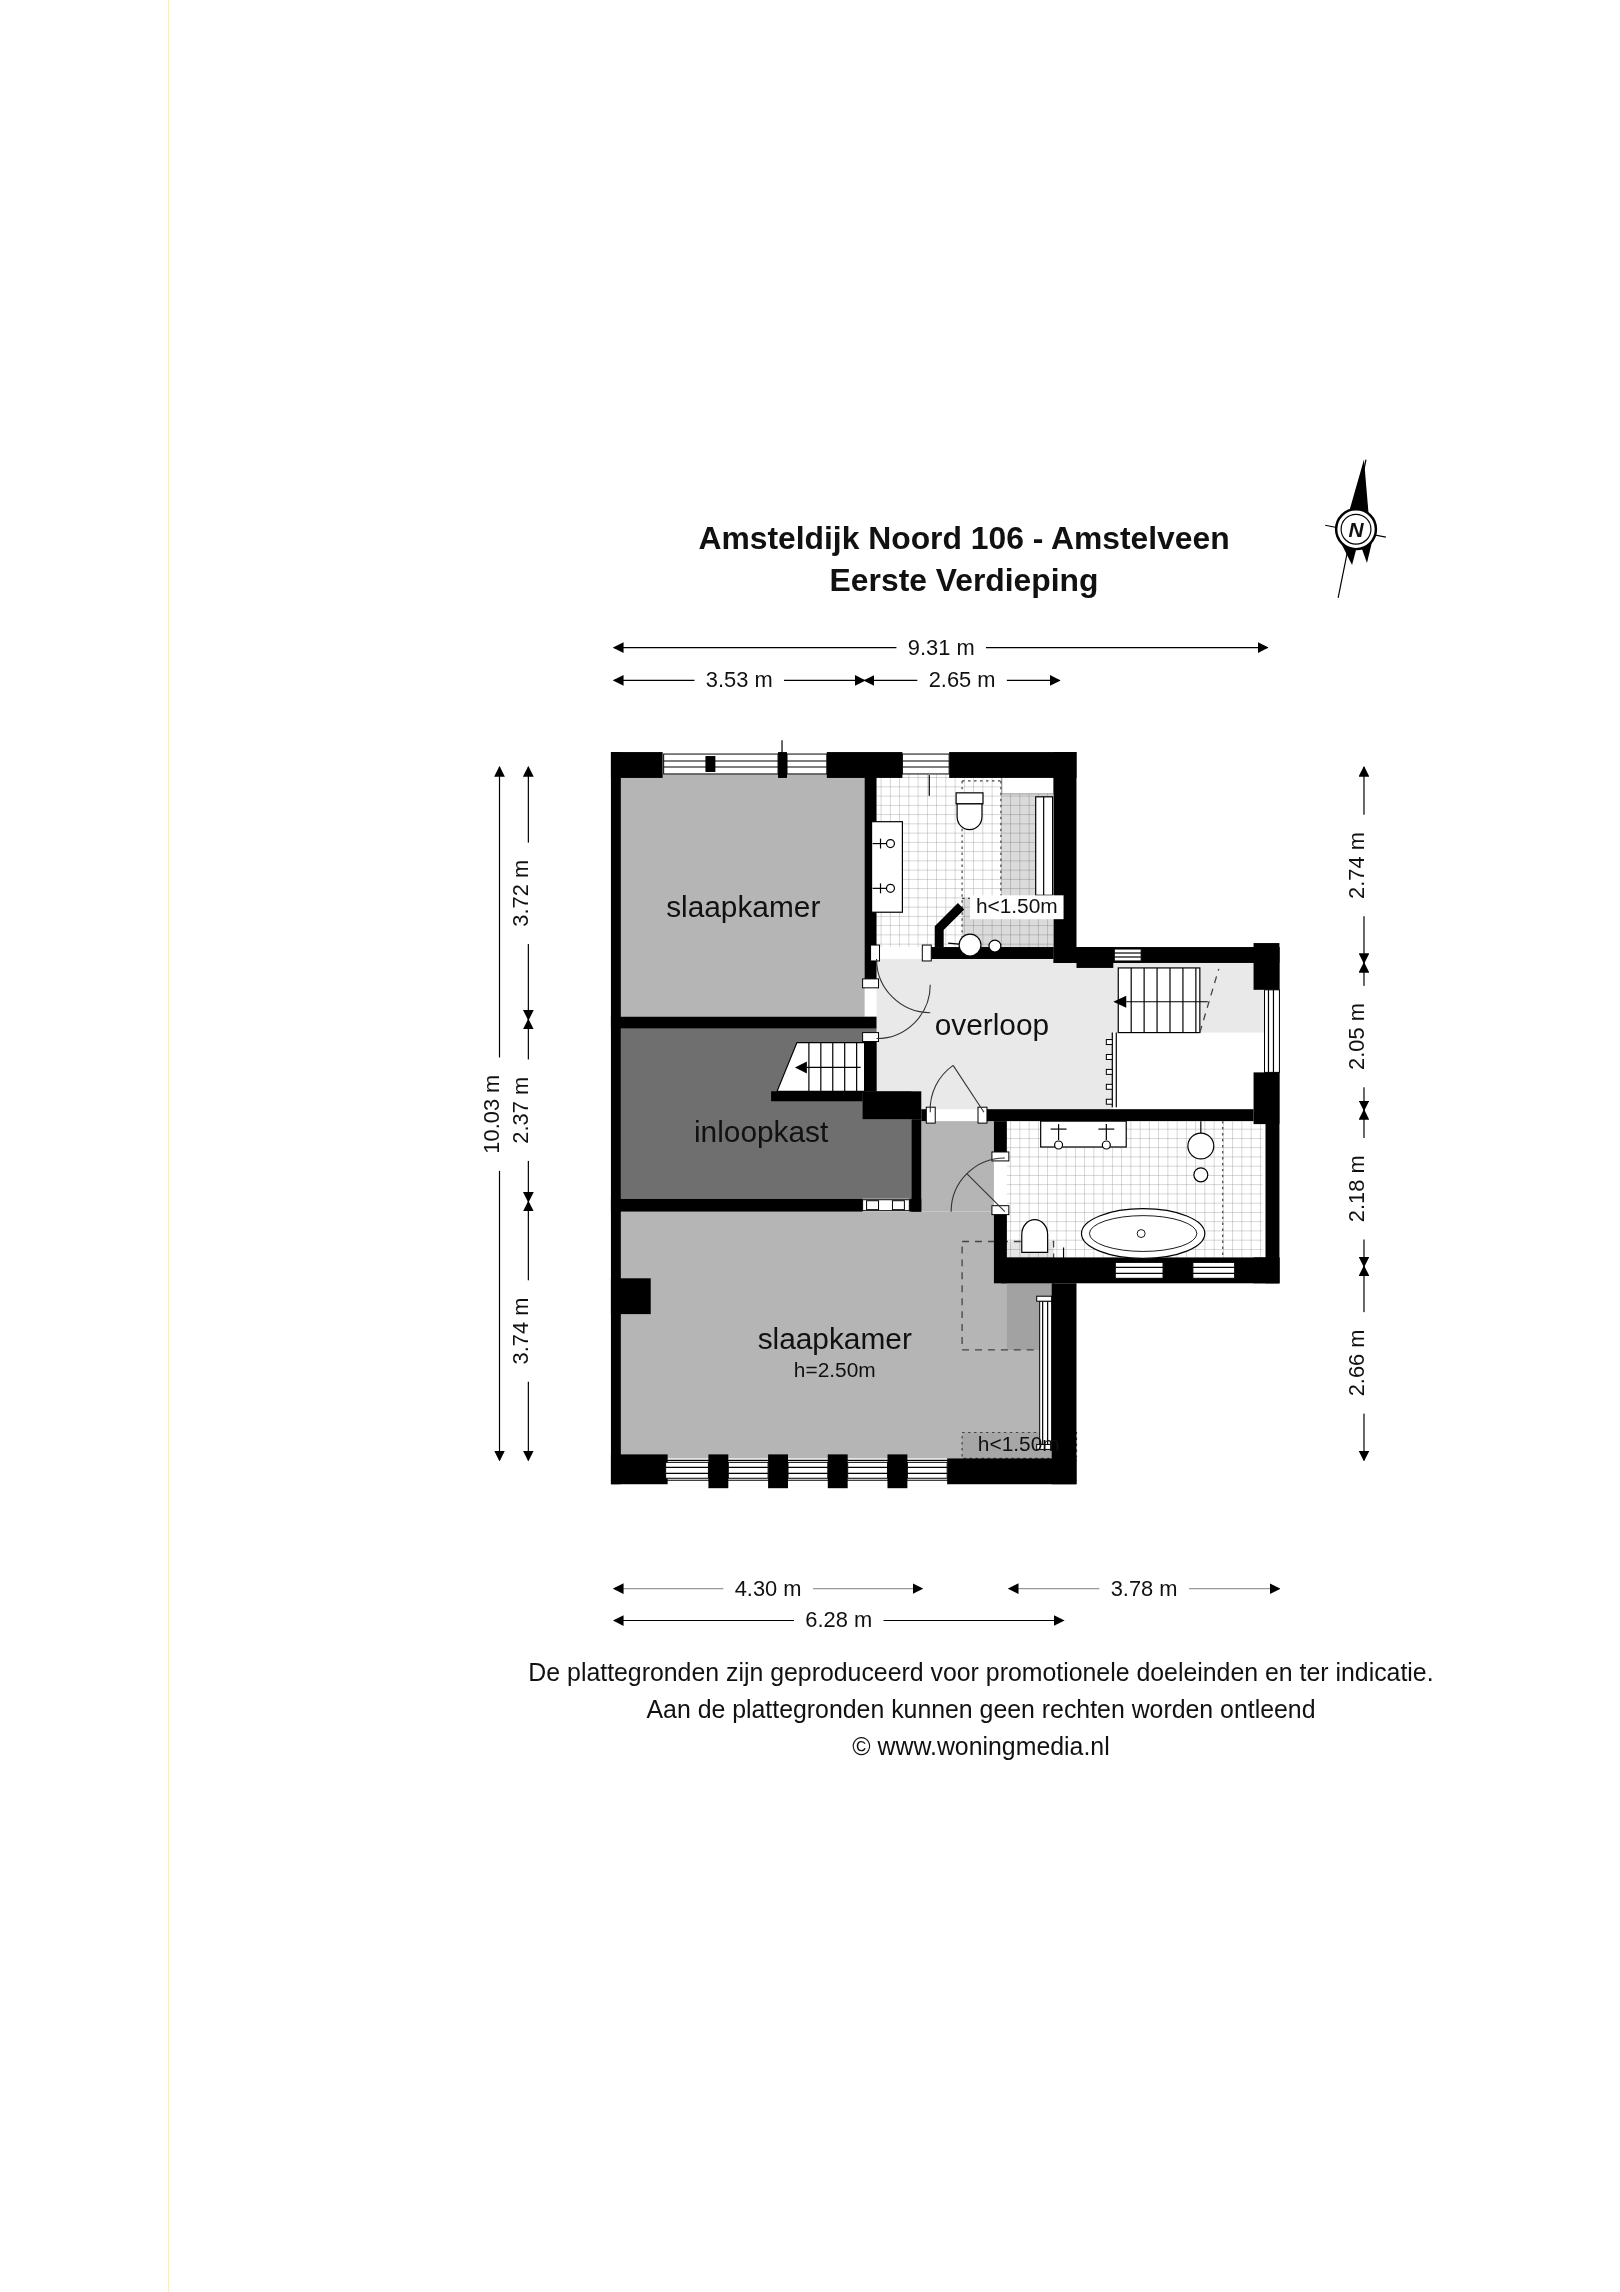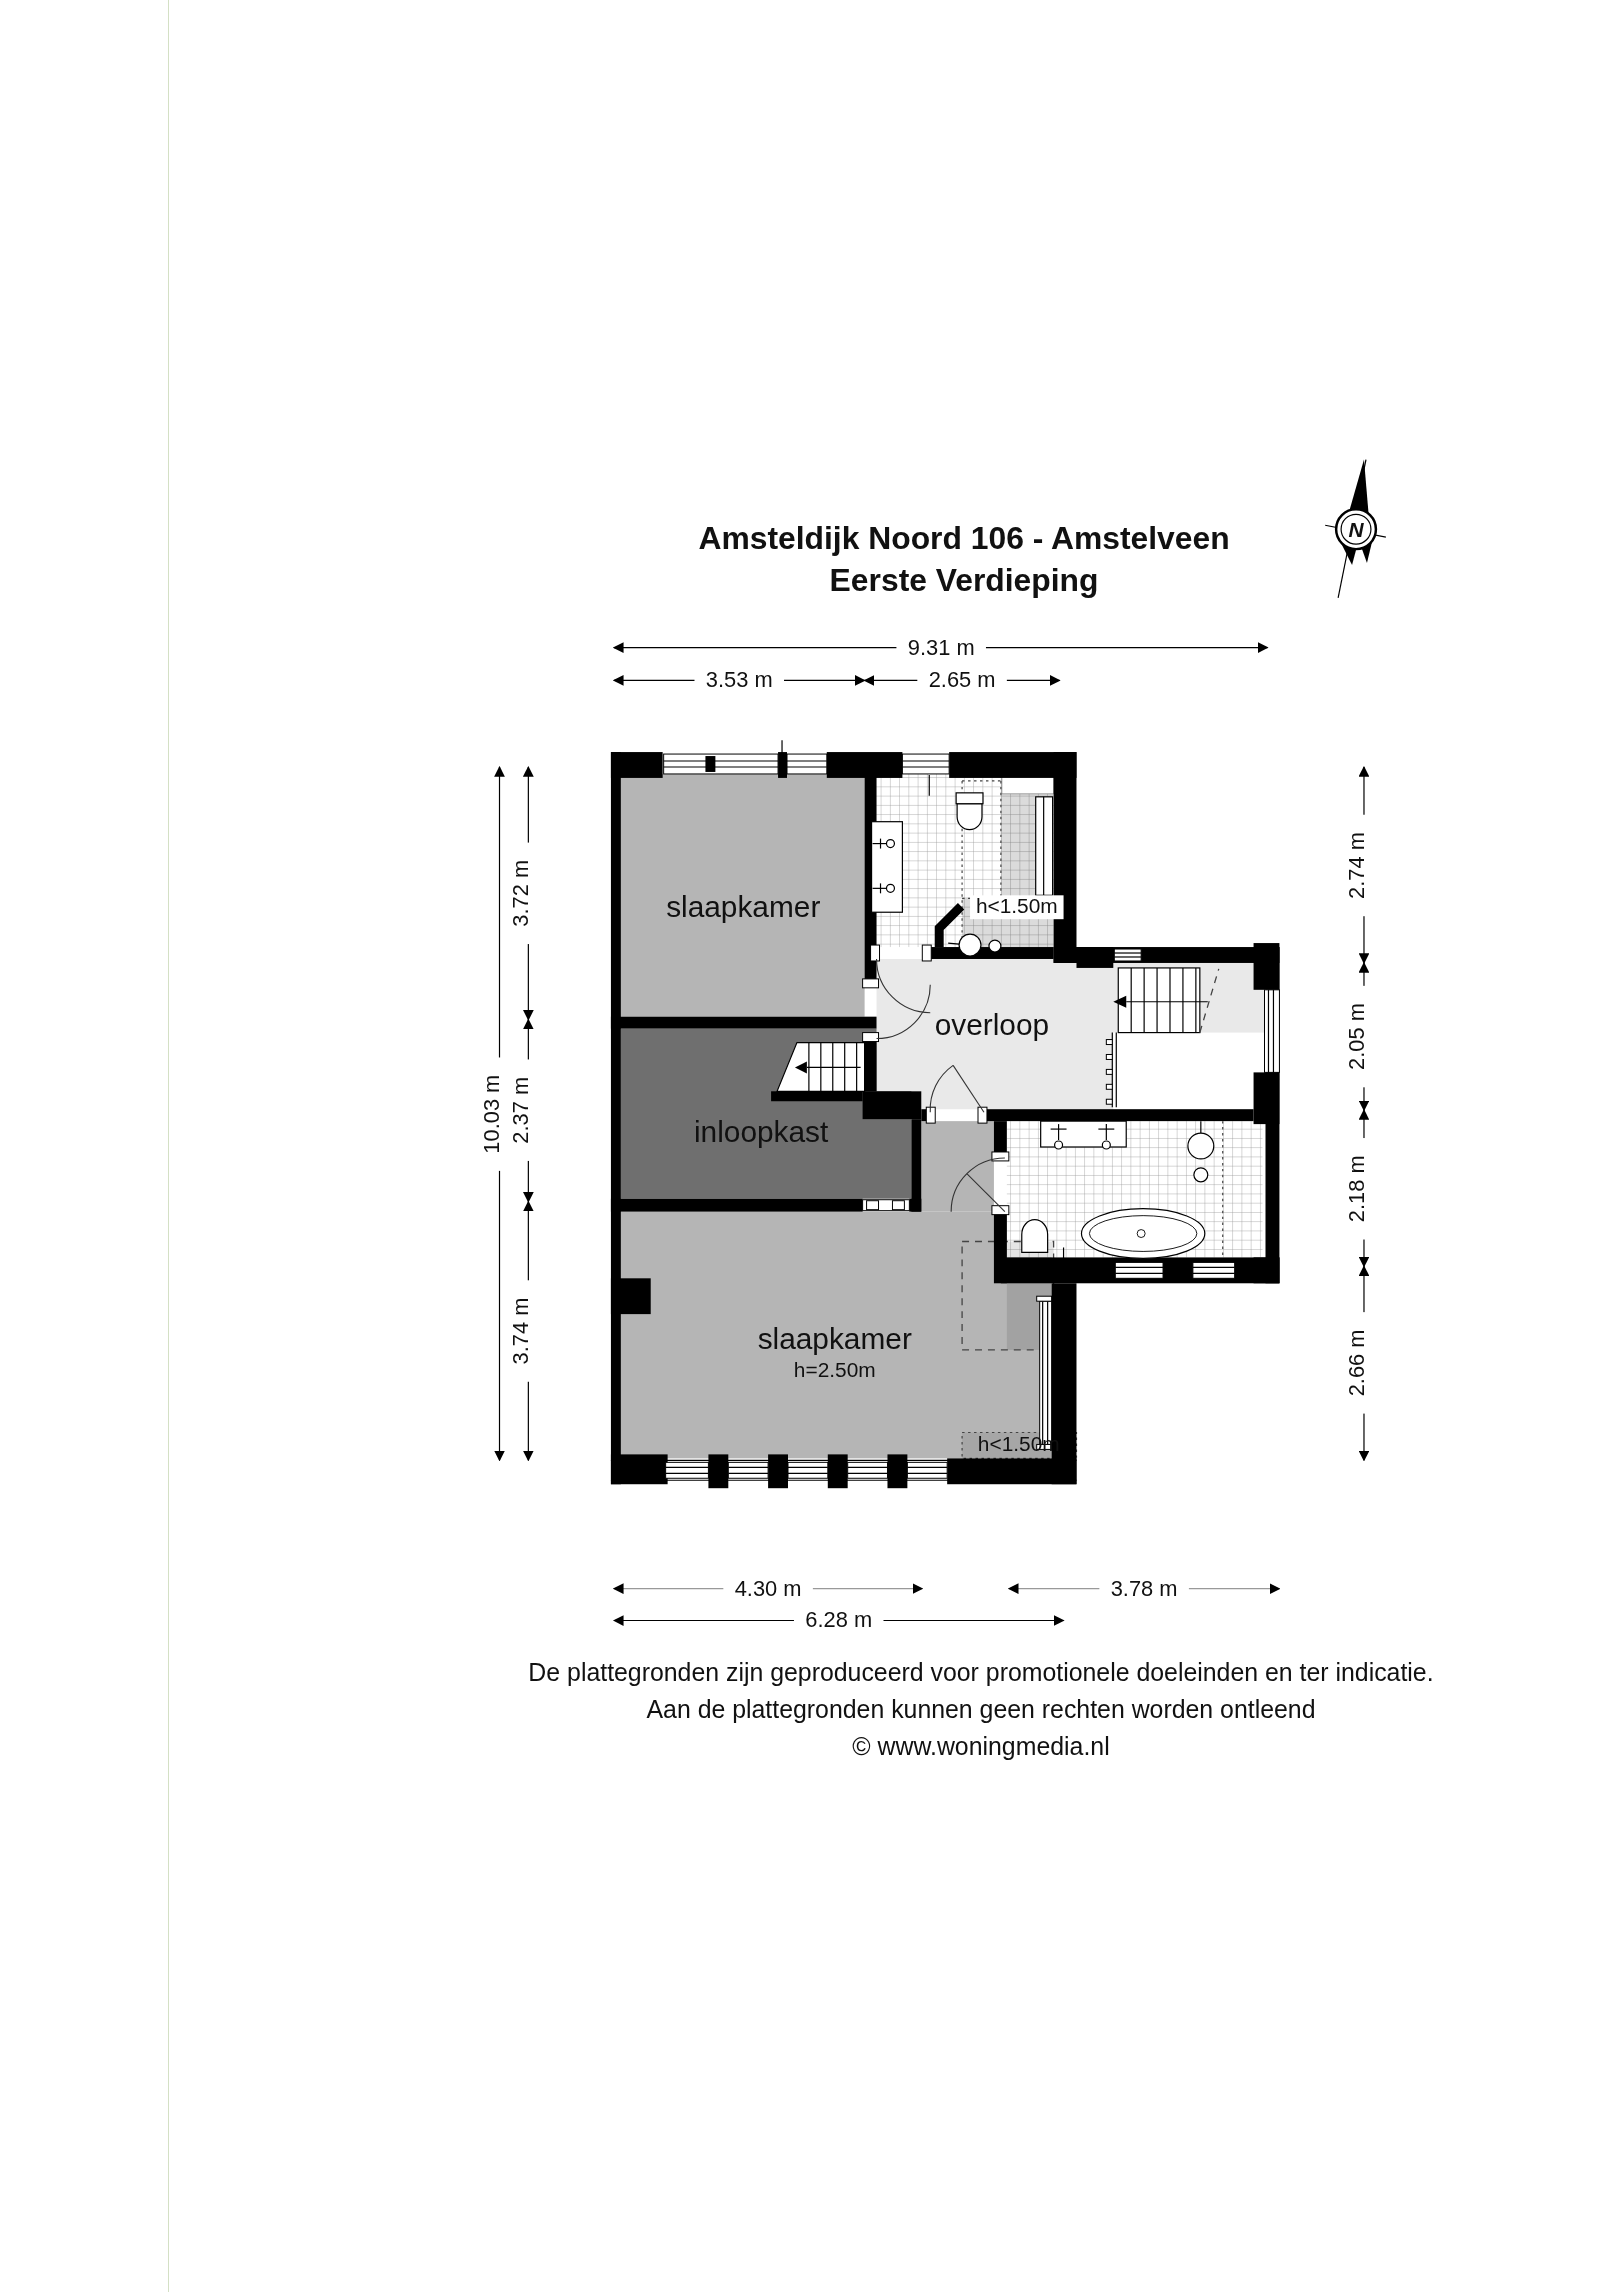--- a/index.html
+++ b/index.html
@@ -1,16 +1,16 @@
 <!DOCTYPE html>
 <html><head>
 <meta charset="utf-8">
 <style>
   html,body{margin:0;padding:0;background:#fff;}
-  .page{width:1285px;height:2292px;position:relative;background:#4d7c0f;margin:0 auto;
+  .page{width:1285px;height:2292px;position:relative;background:#eab308;margin:0 auto;
         font-family:"Liberation Sans", sans-serif;}
   svg{display:block;}
   text{font-family:"Liberation Sans", sans-serif;fill:#111;}
   .room-label{font-size:30px;}
   .note-label{font-size:21px;}
   .dim-label{font-size:22px;}
   .title-line{font-size:32px;font-weight:bold;}
   .footer-line{font-size:25px;}
   .north-label{font-size:21px;font-weight:bold;font-style:italic;}
   .wall{fill:#000;stroke:none;}

